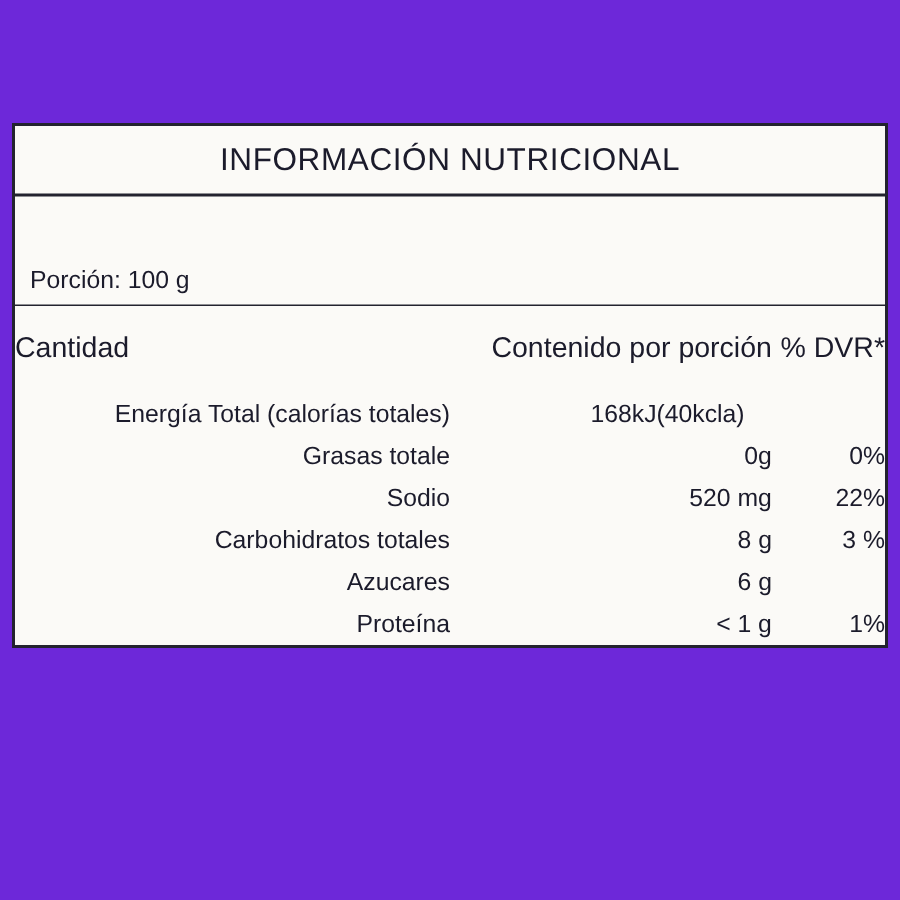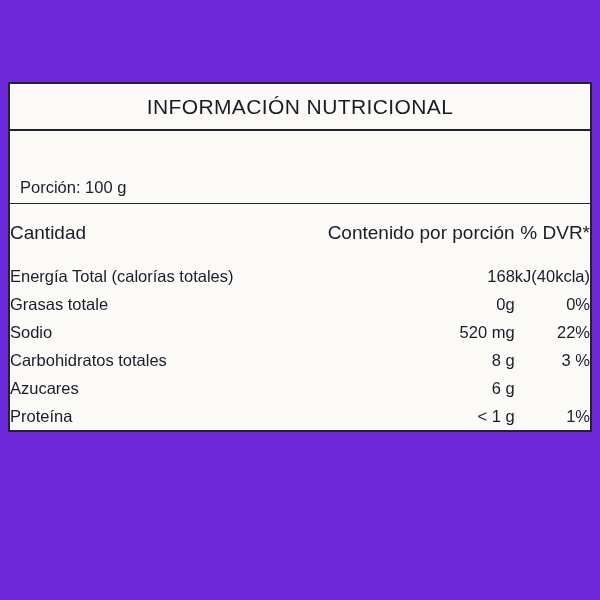--- a/index.html
+++ b/index.html
@@ -97,35 +97,35 @@
   .data-row td {
     font-size: 16.5px;
     height: 28px;
     border-bottom: 1px solid #23232f;
   }
   .data-row:last-child td {
     border-bottom: 0;
   }
   .cell-name {
     padding-left: 10px;
-    text-align: left;
+    text-align: right;
   }
   .cell-value {
     text-align: right;
     padding-right: 8px;
     border-left: 1px solid #23232f;
   }
   .cell-dvr {
     text-align: right;
     padding-right: 10px;
     border-left: 1px solid #23232f;
   }
   
   .cell-energy {
-    text-align: right;
+    text-align: center;
     border-left: 1px solid #23232f;
     padding-right: 0;
   }
 </style>
 </head>
 <body>
 
 <div class="page">
 
   <div class="panel">

